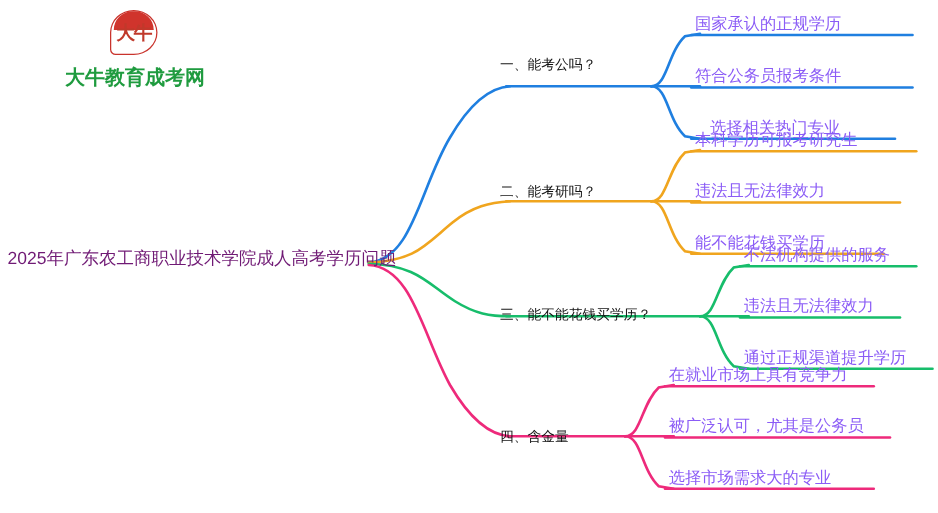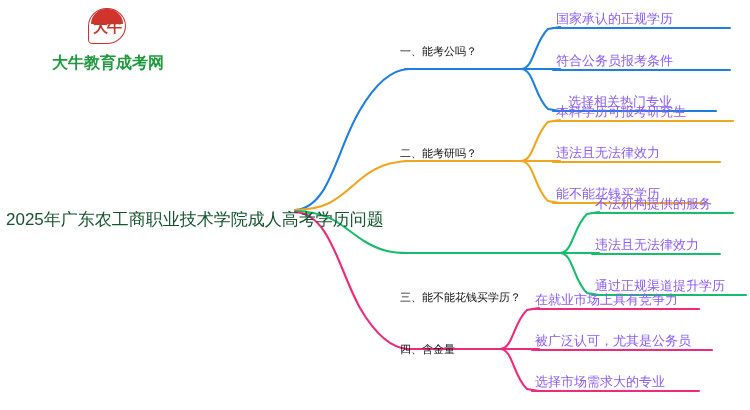--- a/index.html
+++ b/index.html
@@ -89,23 +89,23 @@
 
   
   .node {
     position: absolute;
     white-space: nowrap;
     color: #1a1a1a;
     font-family: "Liberation Sans", "DejaVu Sans", sans-serif;
   }
   #root-node {
     left: 6px;
-    top: 208px;
-    font-size: 17px;
-    color: #14532d;
+    top: 198px;
+    font-size: 14px;
+    color: #701a75;
   }
   .branch-label {
     font-size: 11px;
     color: #111111;
   }
   .leaf-label {
     font-size: 13px;
     color: #8b5cf6;
   }
 </style>
@@ -169,21 +169,21 @@
   <div class="node branch-label" style="left:400px; top:44px;">一、能考公吗？</div>
   <div class="node leaf-label" style="left:556px; top:10px;">国家承认的正规学历</div>
   <div class="node leaf-label" style="left:556px; top:52px;">符合公务员报考条件</div>
   <div class="node leaf-label" style="left:568px; top:93px;">选择相关热门专业</div>
 
   <div class="node branch-label" style="left:400px; top:146px;">二、能考研吗？</div>
   <div class="node leaf-label" style="left:556px; top:103px;">本科学历可报考研究生</div>
   <div class="node leaf-label" style="left:556px; top:144px;">违法且无法律效力</div>
   <div class="node leaf-label" style="left:556px; top:185px;">能不能花钱买学历</div>
 
-  <div class="node branch-label" style="left:400px; top:244px;margin-top:46px;">三、能不能花钱买学历？</div>
+  <div class="node branch-label" style="left:400px; top:244px;">三、能不能花钱买学历？</div>
   <div class="node leaf-label" style="left:595px; top:195px;text-align:center;">不法机构提供的服务</div>
   <div class="node leaf-label" style="left:595px; top:236px;">违法且无法律效力</div>
   <div class="node leaf-label" style="left:595px; top:277px;">通过正规渠道提升学历</div>
 
   <div class="node branch-label" style="left:400px; top:342px;">四、含金量</div>
   <div class="node leaf-label" style="left:535px; top:291px;">在就业市场上具有竞争力</div>
   <div class="node leaf-label" style="left:535px; top:332px;">被广泛认可，尤其是公务员</div>
   <div class="node leaf-label" style="left:535px; top:373px;">选择市场需求大的专业</div>
 
 </div>

